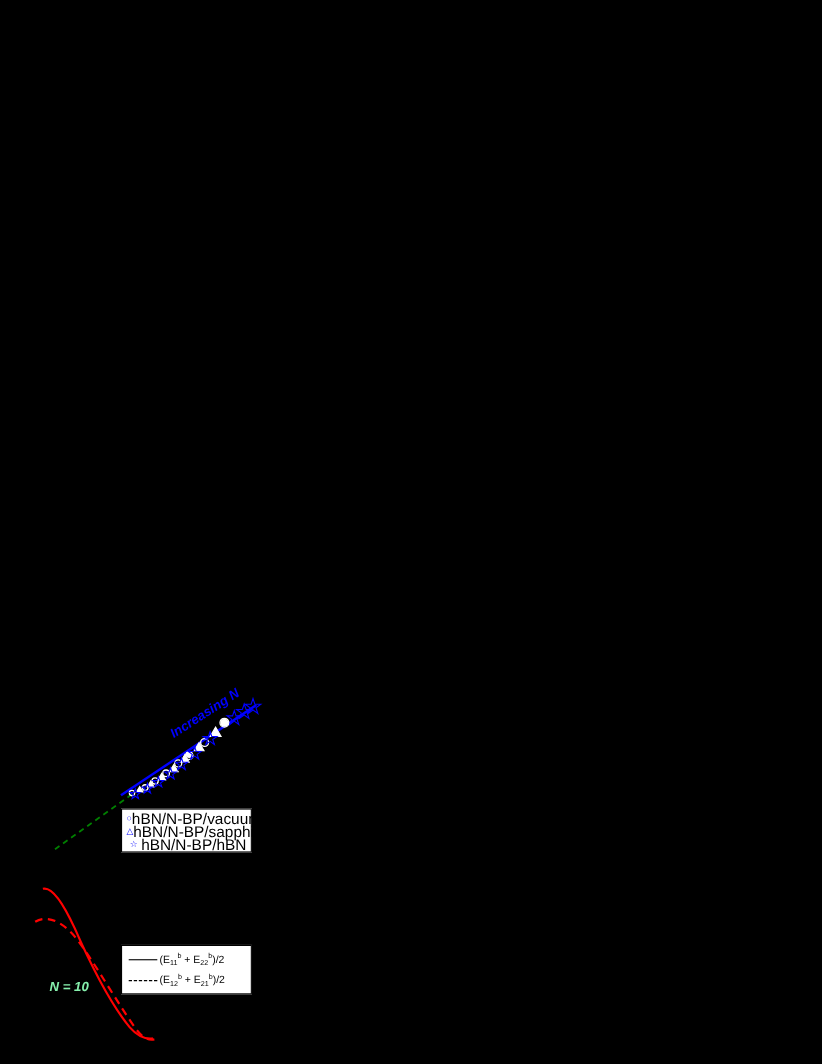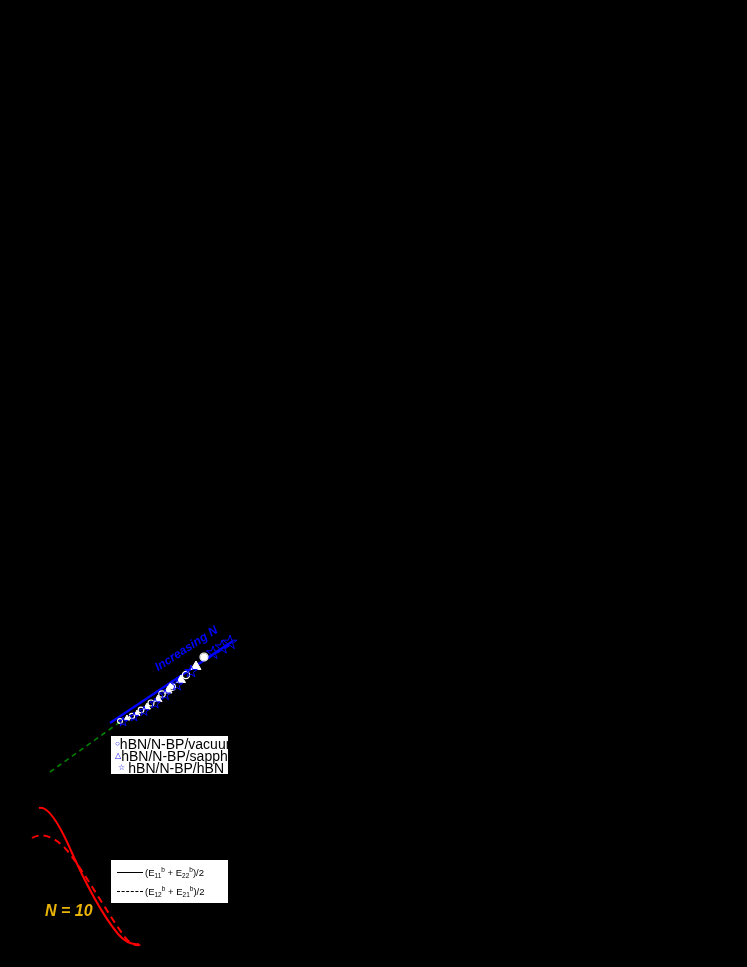--- a/index.html
+++ b/index.html
@@ -106,25 +106,24 @@
     font-size: 12px;
     font-weight: bold;
     font-style: italic;
     color: #0000ff;
     transform: rotate(-33deg);
     transform-origin: left top;
   }
   #annot-n10 {
     left: 45px;
     top: 890px;
-    font-size: 16px;
+    font-size: 12px;
     font-weight: bold;
     font-style: italic;
-    color: #eab308;
-    margin-top: 12px;
+    color: #86efac;
   }
 </style>
 </head>
 <body>
 
 <svg id="figure" viewBox="0 0 747 967">
   <rect x="0" y="0" width="747" height="967" fill="#000000"></rect>
 
   <line x1="50" y1="772" x2="120" y2="722" stroke="#008000" stroke-width="1.6" stroke-dasharray="5,4"></line>
 

